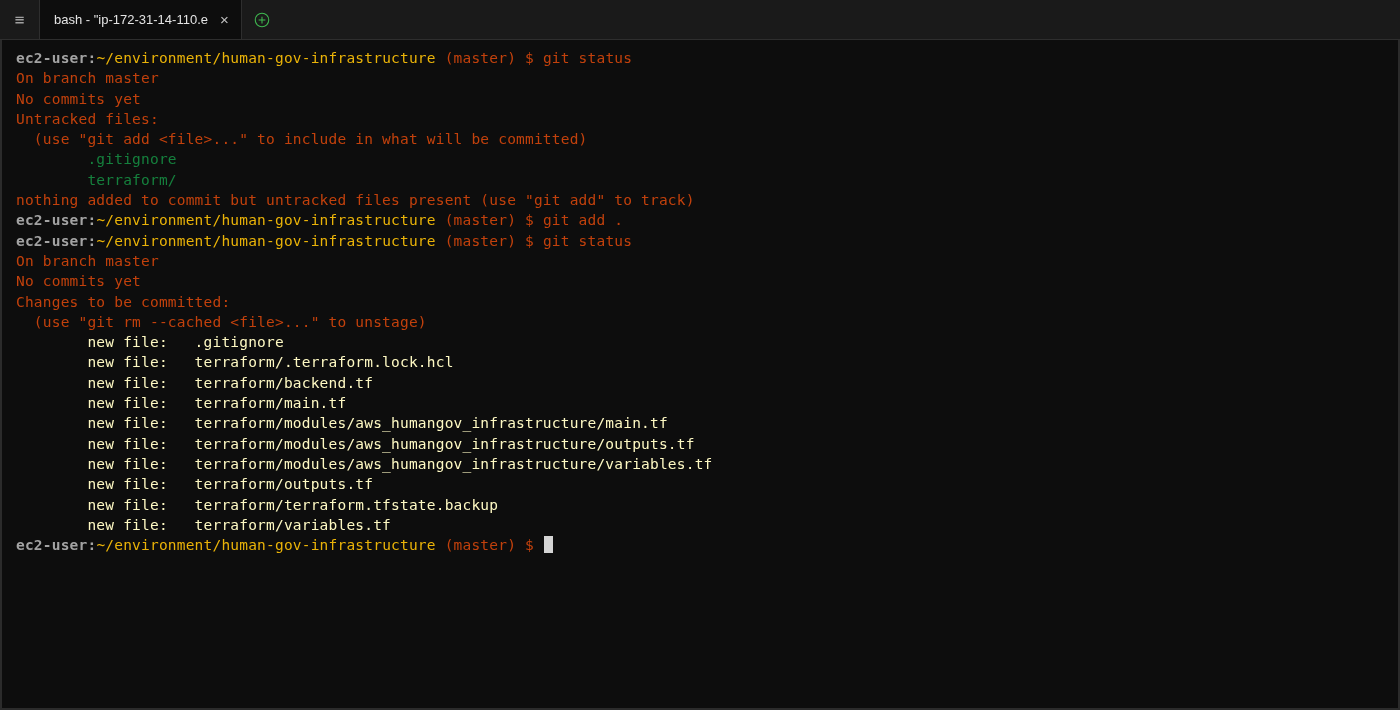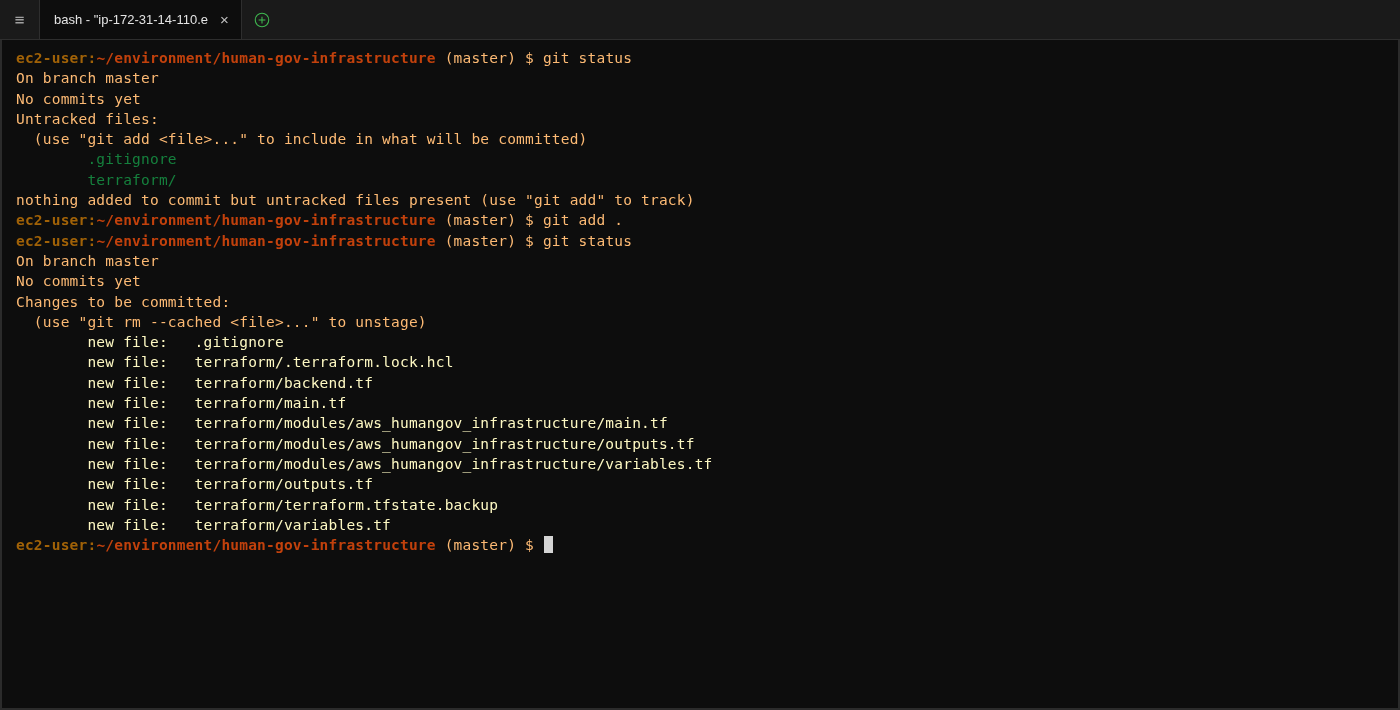--- a/index.html
+++ b/index.html
@@ -62,25 +62,25 @@
       padding: 8px 14px 20px 14px;
       line-height: 1.4;
       white-space: pre;
       font-size: 14.5px;
       letter-spacing: 0.2px;
       border: 2px solid #2b2b2b;
       border-top: none;
       overflow: hidden;
     }
     .terminal .row { white-space: pre; }
-    .c-user { color: #a16207; font-weight: 600; }
-    .c-path { color: #c2410c; font-weight: 700; }
+    .c-user { color: #a3a3a3; font-weight: 600; }
+    .c-path { color: #eab308; font-weight: 400; }
     .c-red { color: #15803d; }
     .c-green { color: #fef9c3; }
-    .c-dim { color: #fdba74; }
+    .c-dim { color: #c2410c; }
     .cursor-block {
       display: inline-block;
       width: 9px;
       height: 17px;
       background: #d4d4d4;
       vertical-align: text-bottom;
       margin-left: 1px;
     }
   </style>
 </head>

